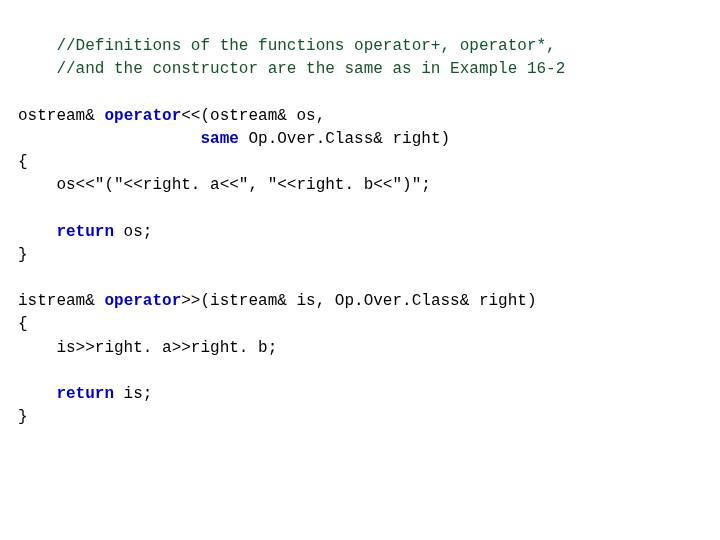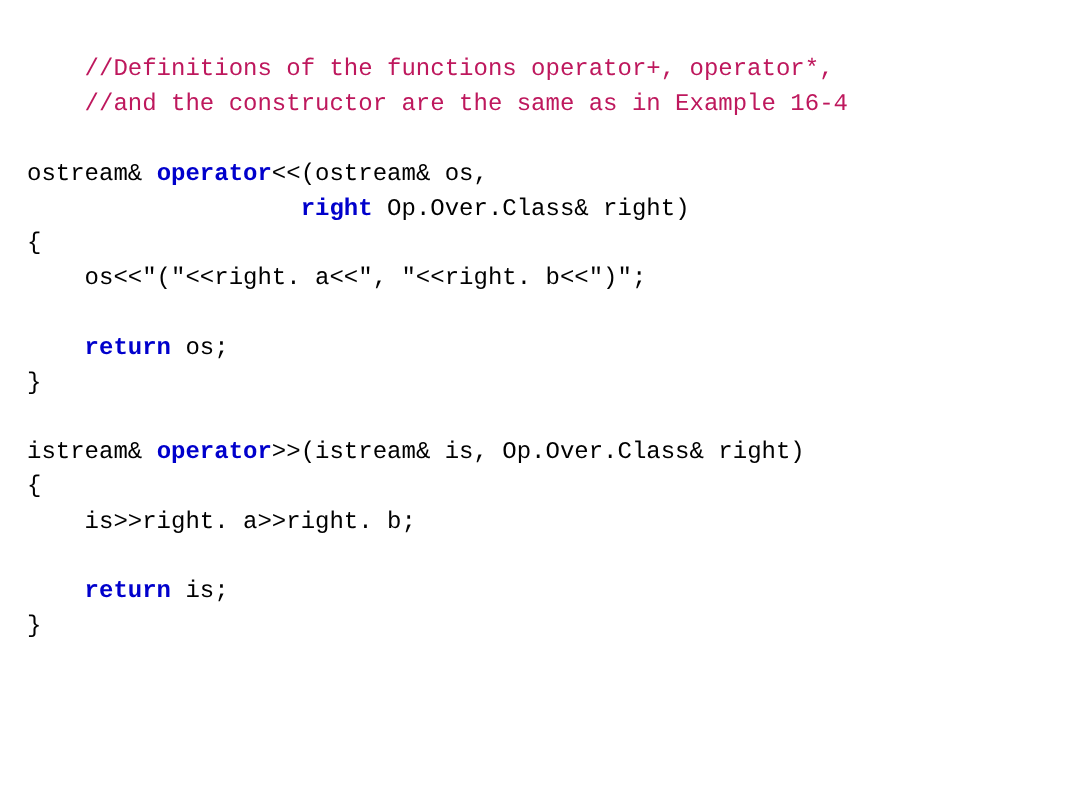--- a/index.html
+++ b/index.html
@@ -9,29 +9,29 @@
     font-size: 16px;
     line-height: 1.45;
     color: #000;
     background: #fff;
     white-space: pre;
     width: 720px;
     height: 540px;
     box-sizing: border-box;
   }
   .kw { color: #0000cc; font-weight: bold; }
-  .cm { color: #be185d; }
+  .cm { color: #14532d; }
 </style>
 </head>
 <body>
 <span class="cm">    //Definitions of the functions operator+, operator*,</span>
-<span class="cm">    //and the constructor are the same as in Example 16-4</span>
+<span class="cm">    //and the constructor are the same as in Example 16-2</span>
 <span></span>
 <span>ostream&amp; </span><span class="kw">operator</span><span>&lt;&lt;(ostream&amp; os,</span>
-<span>                   </span><span class="kw">right</span><span> Op.Over.Class&amp; right)</span>
+<span>                   </span><span class="kw">same</span><span> Op.Over.Class&amp; right)</span>
 <span>{</span>
 <span>    os&lt;&lt;"("&lt;&lt;right. a&lt;&lt;", "&lt;&lt;right. b&lt;&lt;")";</span>
 <span></span>
 <span>    </span><span class="kw">return</span><span> os;</span>
 <span>}</span>
 <span></span>
 <span>istream&amp; </span><span class="kw">operator</span><span>&gt;&gt;(istream&amp; is, Op.Over.Class&amp; right)</span>
 <span>{</span>
 <span>    is&gt;&gt;right. a&gt;&gt;right. b;</span>
 <span></span>

